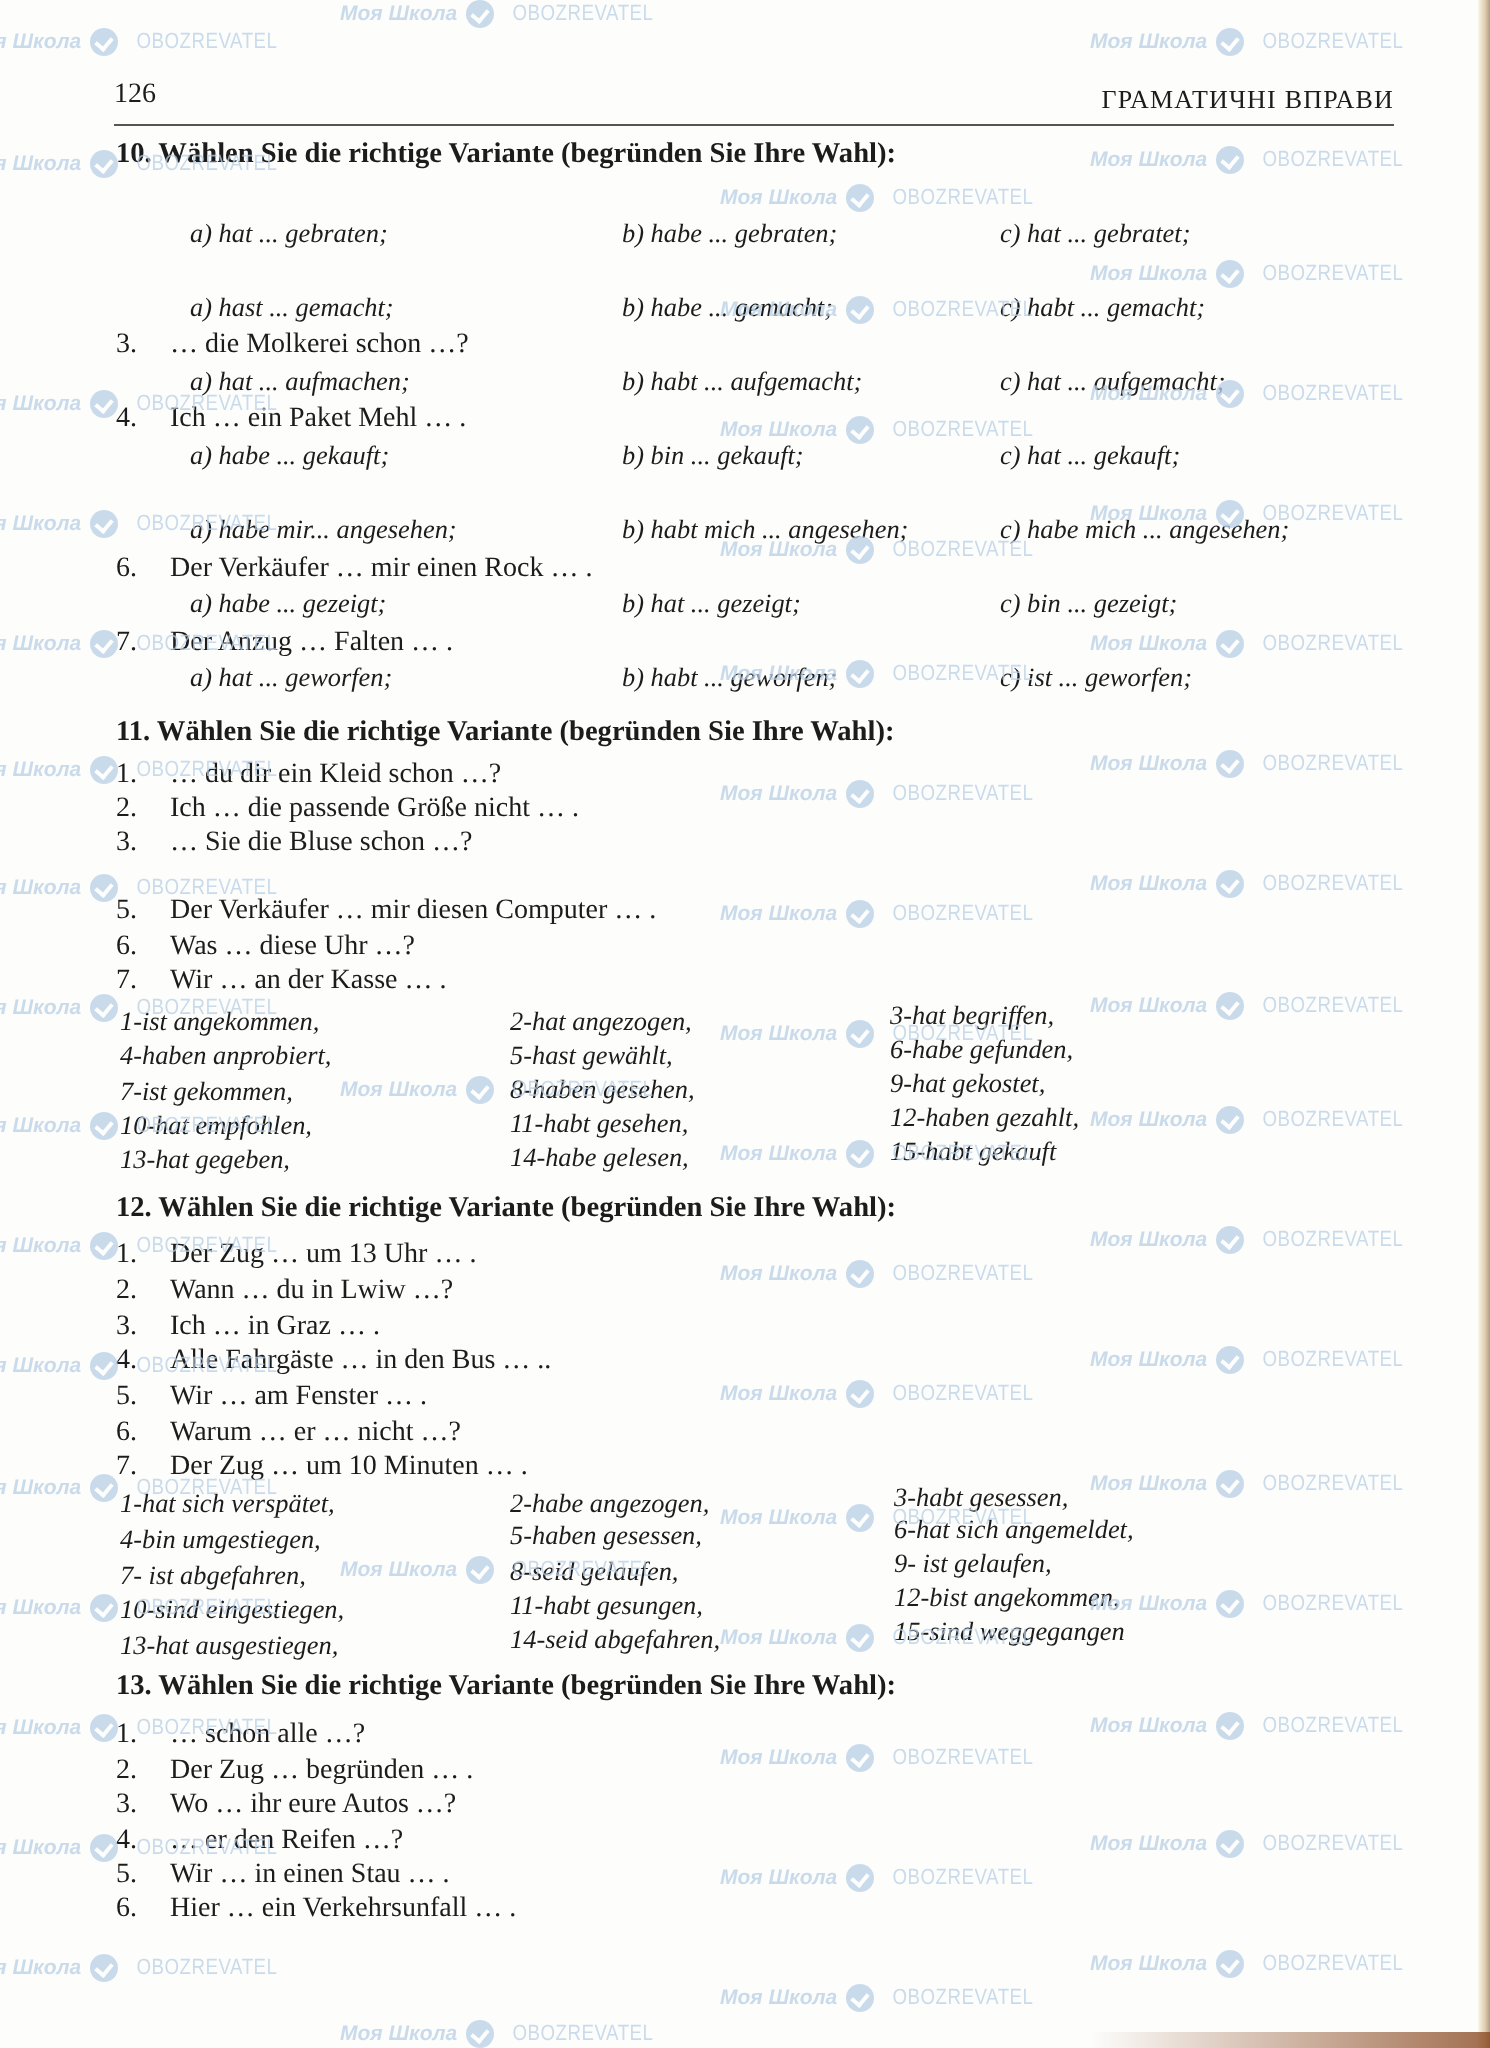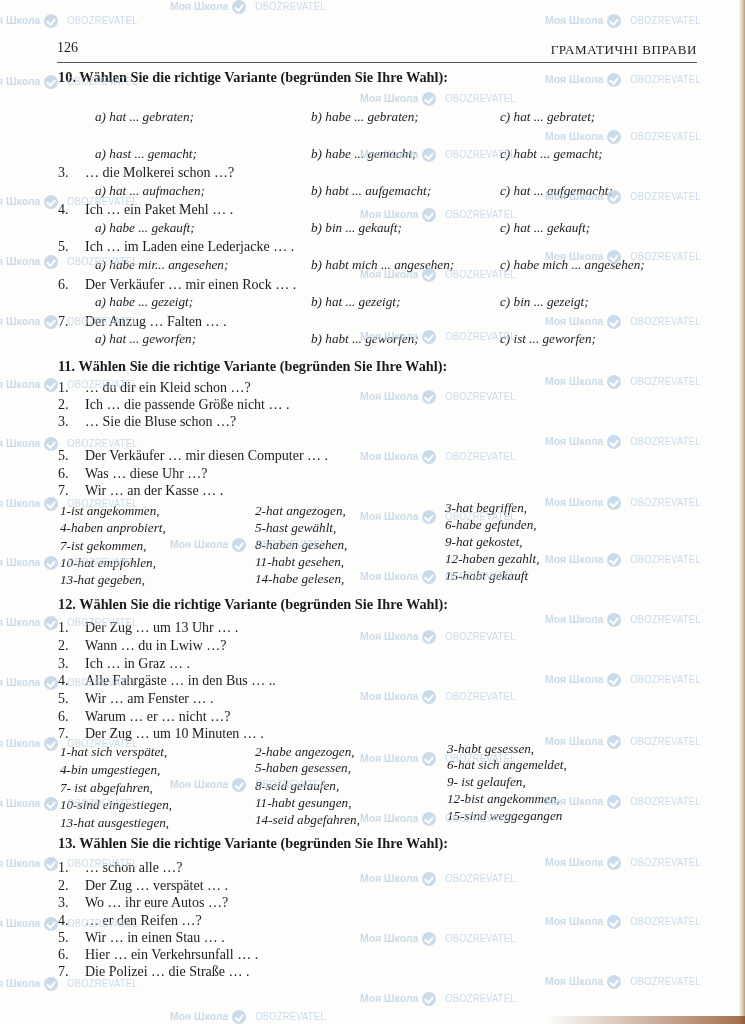--- a/index.html
+++ b/index.html
@@ -27,21 +27,21 @@
   .ex-title { position: absolute; left: 58px; font-weight: bold; font-size: 14.3px; white-space: nowrap; }
   .item { position: absolute; left: 58px; font-size: 14px; white-space: nowrap; }
   .item .num { display: inline-block; width: 27px; }
   .opts { position: absolute; left: 85px; font-size: 13.2px; font-style: italic; white-space: nowrap; }
   .opts span { position: absolute; top: 0; margin-left: 10px; }
   .answers { position: absolute; left: 60px; font-size: 13.2px; font-style: italic; }
   .answers .cell { position: absolute; white-space: nowrap; }
 
   .wm { position: absolute; white-space: nowrap; font-family: "Liberation Sans", sans-serif;
         color: #b8d0e6; opacity: .75; font-size: 10.5px; pointer-events: none; }
-  .wm .ms { font-weight: bold; margin-right: 4px; }
+  .wm .ms { font-style: italic; font-weight: bold; margin-right: 4px; }
   .wm .logo { display: inline-block; width: 14px; height: 14px; border-radius: 50%;
               background: #b8d0e6; vertical-align: middle; margin-right: 3px; position: relative; }
   .wm .logo::after { content: ""; position: absolute; left: 4px; top: 3px; width: 4px; height: 6px;
                      border-right: 2px solid #fff; border-bottom: 2px solid #fff; transform: rotate(40deg); }
   .wm .oz { font-size: 11px; letter-spacing: .3px; transform: scaleX(.85); display: inline-block; }
 </style>
 </head>
 <body>
 
 <div class="page">
@@ -75,21 +75,20 @@
     <span style="left:405px">c) hat ... aufgemacht;</span>
   </div>
 
   <div class="item" style="top:202px"><span class="num">4.</span><span>Ich … ein Paket Mehl … .</span></div>
   <div class="opts" style="top:220px">
     <span style="left:0">a) habe ... gekauft;</span>
     <span style="left:216px">b) bin ... gekauft;</span>
     <span style="left:405px">c) hat ... gekauft;</span>
   </div>
 
-  <div class="item" style="top:239px"><span class="num">5.</span><span>Ich … im Laden eine Lederjacke … .</span></div>
   <div class="opts" style="top:257px">
     <span style="left:0">a) habe mir... angesehen;</span>
     <span style="left:216px">b) habt mich ... angesehen;</span>
     <span style="left:405px">c) habe mich ... angesehen;</span>
   </div>
 
   <div class="item" style="top:277px"><span class="num">6.</span><span>Der Verkäufer … mir einen Rock … .</span></div>
   <div class="opts" style="top:294px">
     <span style="left:0">a) habe ... gezeigt;</span>
     <span style="left:216px">b) hat ... gezeigt;</span>
@@ -151,26 +150,25 @@
     <span class="cell" style="left:0;top:53px">10-sind eingestiegen,</span>
     <span class="cell" style="left:195px;top:51px">11-habt gesungen,</span>
     <span class="cell" style="left:387px;top:47px">12-bist angekommen,</span>
     <span class="cell" style="left:0;top:71px">13-hat ausgestiegen,</span>
     <span class="cell" style="left:195px;top:68px">14-seid abgefahren,</span>
     <span class="cell" style="left:387px;top:64px">15-sind weggegangen</span>
   </div>
 
   <div class="ex-title" style="top:835px">13. Wählen Sie die richtige Variante (begründen Sie Ihre Wahl):</div>
   <div class="item" style="top:860px"><span class="num">1.</span><span>… schon alle …?</span></div>
-  <div class="item" style="top:878px"><span class="num">2.</span><span>Der Zug … verspätet … .</span></div>
+  <div class="item" style="top:878px"><span class="num">2.</span><span>Der Zug … begründen … .</span></div>
   <div class="item" style="top:895px"><span class="num">3.</span><span>Wo … ihr eure Autos …?</span></div>
   <div class="item" style="top:913px"><span class="num">4.</span><span>… er den Reifen …?</span></div>
   <div class="item" style="top:930px"><span class="num">5.</span><span>Wir … in einen Stau … .</span></div>
   <div class="item" style="top:947px"><span class="num">6.</span><span>Hier … ein Verkehrsunfall … .</span></div>
-  <div class="item" style="top:964px"><span class="num">7.</span><span>Die Polizei … die Straße … .</span></div>
 
   <div class="wm" style="left:-18px;top:14px"><span class="ms">Моя Школа</span><span class="logo"></span><span class="oz">OBOZREVATEL</span></div>
   <div class="wm" style="left:170px;top:0px"><span class="ms">Моя Школа</span><span class="logo"></span><span class="oz">OBOZREVATEL</span></div>
   <div class="wm" style="left:545px;top:14px"><span class="ms">Моя Школа</span><span class="logo"></span><span class="oz">OBOZREVATEL</span></div>
   <div class="wm" style="left:545px;top:73px"><span class="ms">Моя Школа</span><span class="logo"></span><span class="oz">OBOZREVATEL</span></div>
   <div class="wm" style="left:-18px;top:75px"><span class="ms">Моя Школа</span><span class="logo"></span><span class="oz">OBOZREVATEL</span></div>
   <div class="wm" style="left:360px;top:92px"><span class="ms">Моя Школа</span><span class="logo"></span><span class="oz">OBOZREVATEL</span></div>
   <div class="wm" style="left:545px;top:130px"><span class="ms">Моя Школа</span><span class="logo"></span><span class="oz">OBOZREVATEL</span></div>
   <div class="wm" style="left:360px;top:148px"><span class="ms">Моя Школа</span><span class="logo"></span><span class="oz">OBOZREVATEL</span></div>
   <div class="wm" style="left:-18px;top:195px"><span class="ms">Моя Школа</span><span class="logo"></span><span class="oz">OBOZREVATEL</span></div>

